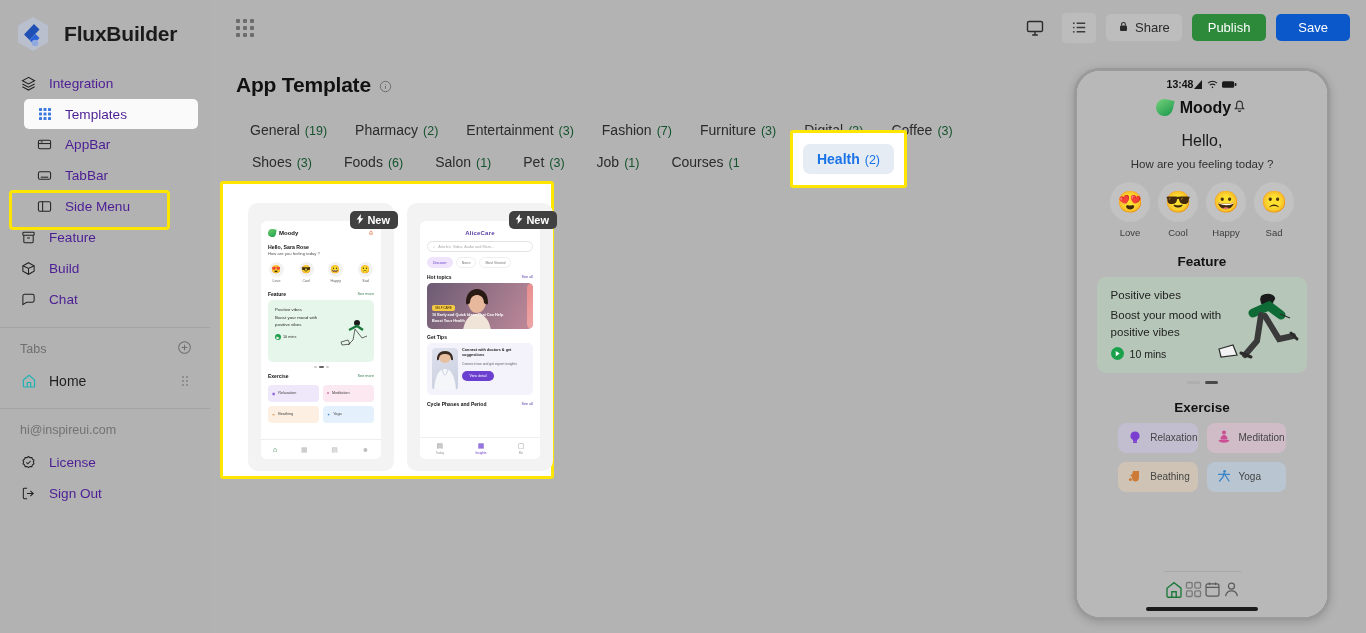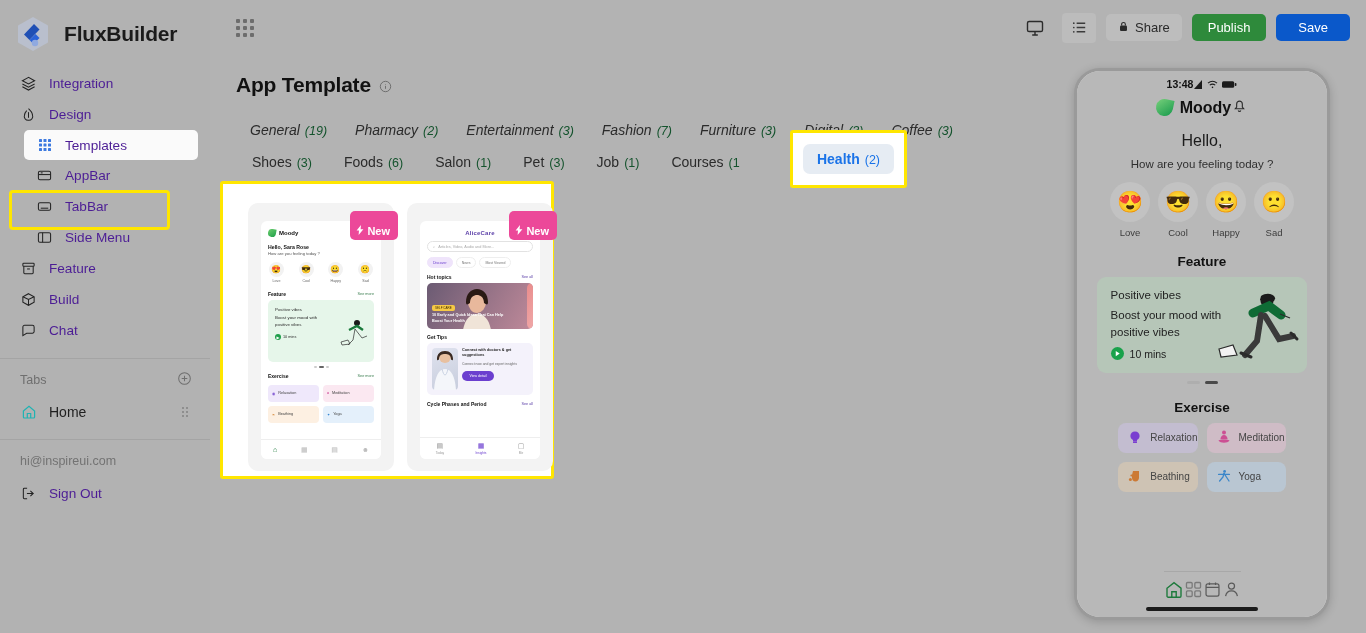--- a/index.html
+++ b/index.html
@@ -171,21 +171,21 @@
     display:flex; align-items:baseline; gap:5px;
   }
   .cat .cnt { font-size: 12.5px; color:#14532d; }
   .cat.selected {
     background: #e6ecf3; color: #1a73e8;
     font-weight: 600;
   }
   .cat.selected .cnt { color:#1a73e8; font-weight:400;}
 
   
-  .row1 { display:flex;font-style:italic; }
+  .row1 { display:flex; }
   .row2 { display:flex; }
   .row2 .cat { padding-left: 16px; padding-right: 16px;}
 
   
   .hl-health {
     position: absolute;
     left: 580px; top: 75px;
     width: 117px; height: 58px;
     border: 3px solid #ffe600;
     background: #ffffff;
@@ -216,24 +216,24 @@
     width: 146px; height: 268px;
     background: #f3f3f3;
     border-radius: 10px;
     position: relative;
     cursor: pointer;
     padding-top: 18px;
     display:flex; justify-content:center;
   }
   .new-badge {
     position: absolute; top: 8px; right: -4px;
-    background: #ec4899; color:#fff;
+    background: #404040; color:#fff;
     font-size: 11px; font-weight: 700;
     border-radius: 5px;
-    padding: 14px 8px 3px 6px;
+    padding: 3px 8px 3px 6px;
     display:flex; align-items:center; gap:3px;
     z-index: 3;
   }
   .mini-phone {
     width: 120px; height: 238px;
     background:#fff; border-radius: 6px;
     overflow: hidden;
     font-size: 4.2px;
     color: #333;
     position: relative;
@@ -354,29 +354,20 @@
       <div class="nav-item">
         <span class="nav-icon">
           <svg width="15" height="15" viewBox="0 0 16 16" fill="none" stroke="#222" stroke-width="1.1">
               <path d="M8 1.5 1.5 5 8 8.5 14.5 5z"></path>
               <path d="M1.5 8.5 8 12l6.5-3.5"></path>
               <path d="M1.5 11.5 8 15l6.5-3.5"></path>
             </svg>
         </span>
         <span>Integration</span>
       </div>
-      <div class="nav-item">
-        <span class="nav-icon">
-          <svg width="15" height="15" viewBox="0 0 16 16" fill="none" stroke="#222" stroke-width="1.1">
-              <path d="M8 1.8c2.6 2.5 4.2 4.5 4.2 6.6A4.2 4.2 0 0 1 8 14.2 4.2 4.2 0 0 1 3.8 8.4c0-1.5.9-3 2.3-4.6"></path>
-              <path d="M8 5.5v6"></path>
-            </svg>
-        </span>
-        <span>Design</span>
-      </div>
 
       <div class="nav-item sub active">
         <span class="nav-icon">
           <svg width="14" height="14" viewBox="0 0 14 14">
             <g fill="#3d7ae0">
               <rect x="1" y="1" width="3" height="3" rx=".6"></rect>
                 <rect x="5.5" y="1" width="3" height="3" rx=".6"></rect>
                 <rect x="10" y="1" width="3" height="3" rx=".6"></rect>
               <rect x="1" y="5.5" width="3" height="3" rx=".6"></rect>
                 <rect x="5.5" y="5.5" width="3" height="3" rx=".6"></rect>
@@ -478,20 +469,29 @@
           <i></i>
           <i></i>
           <i></i>
         </span>
     </div>
 
     <div class="divider"></div>
 
     <div class="email">hi@inspireui.com</div>
 
+    <div class="nav-item">
+      <span class="nav-icon">
+        <svg width="15" height="15" viewBox="0 0 16 16" fill="none" stroke="#222" stroke-width="1.1">
+            <path d="M8 1.6l1.6 1.2 2-.2.6 1.9 1.7 1.1-.8 1.9.8 1.9-1.7 1.1-.6 1.9-2-.2L8 13.4l-1.6-1.2-2 .2-.6-1.9-1.7-1.1.8-1.9-.8-1.9 1.7-1.1.6-1.9 2 .2z"></path>
+            <path d="M5.8 7.9 7.3 9.4l3-3"></path>
+          </svg>
+      </span>
+      <span>License</span>
+    </div>
     <div class="nav-item">
       <span class="nav-icon">
         <svg width="15" height="15" viewBox="0 0 16 16" fill="none" stroke="#222" stroke-width="1.1">
             <path d="M6.5 2.5h-3a1 1 0 0 0-1 1v9a1 1 0 0 0 1 1h3"></path>
             <path d="M10 5.2 13 8l-3 2.8"></path>
             <path d="M13 8H6.3"></path>
           </svg>
       </span>
       <span>Sign Out</span>
     </div>

